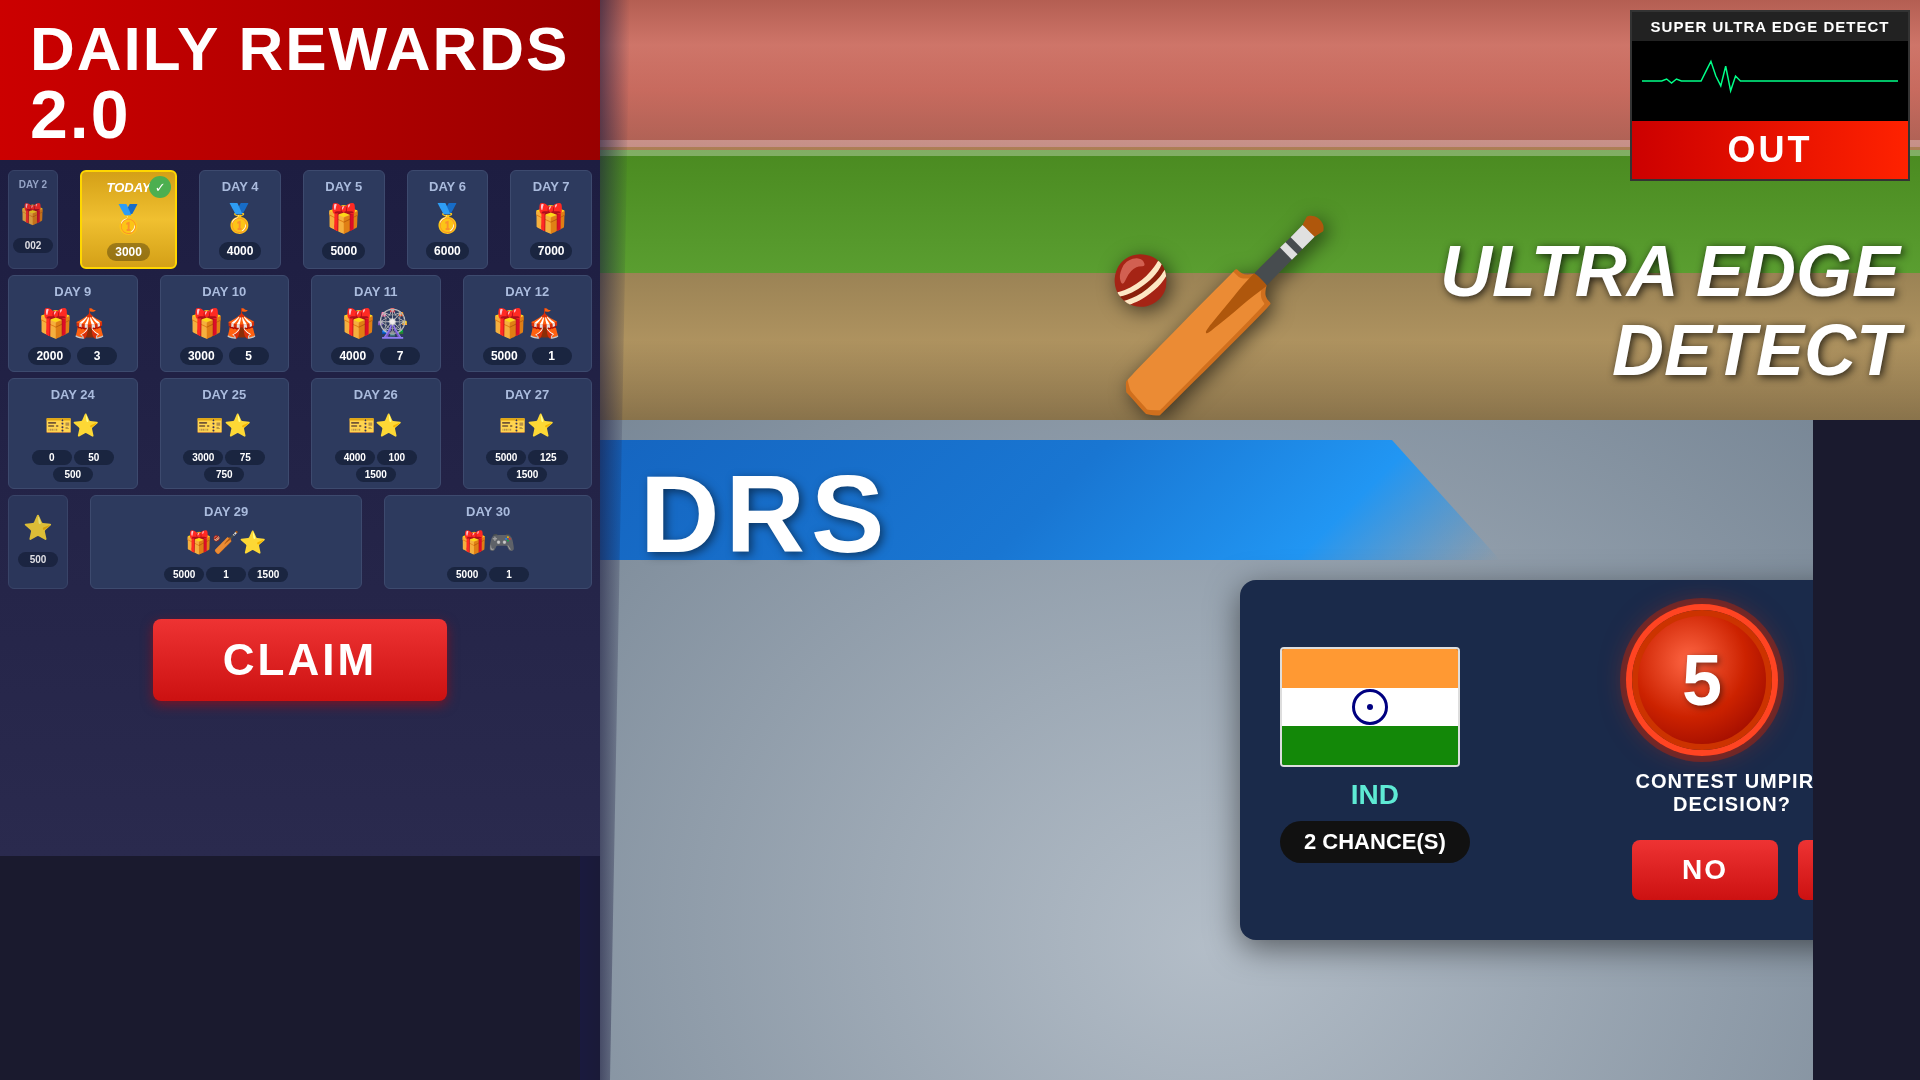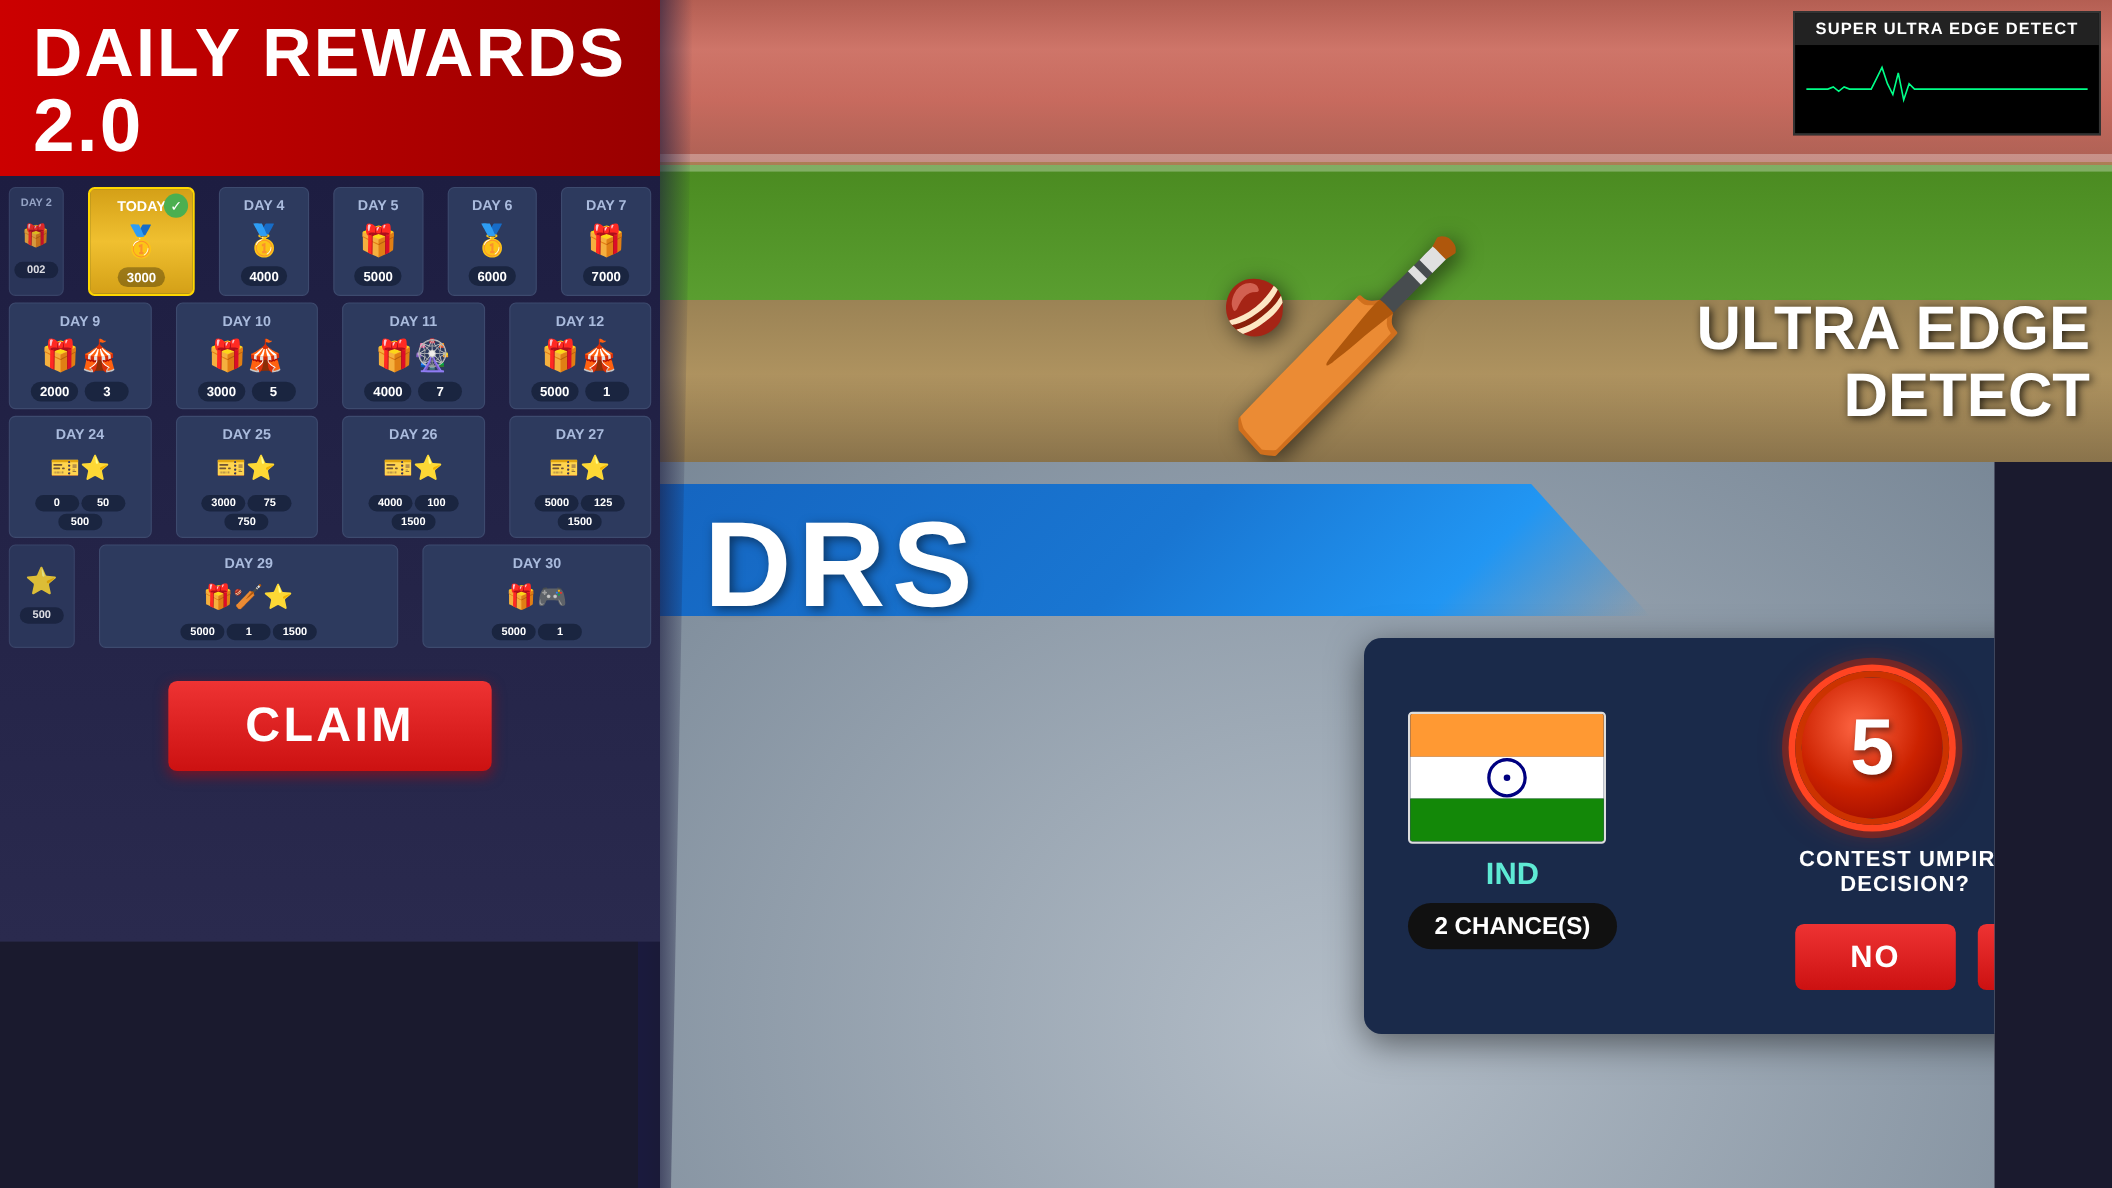--- a/index.html
+++ b/index.html
@@ -79,20 +79,21 @@
     .day-label {
       font-size: 13px;
       font-weight: 700;
       color: #aabbdd;
       text-transform: uppercase;
       margin-bottom: 4px;
     }
 
     .day-card.today .day-label {
       color: #fff;
+      font-style: italic;
     }
 
     .day-icons {
       display: flex;
       justify-content: center;
       align-items: center;
       gap: 4px;
       min-height: 40px;
       font-size: 28px;
     }
@@ -211,26 +212,27 @@
       padding: 8px;
       letter-spacing: 3px;
     }
 
     
     .ultra-edge-detect-text {
       position: absolute;
       bottom: 30px;
       right: 20px;
       color: white;
-      font-size: 56px;
+      font-size: 72px;
       font-weight: 900;
       text-align: right;
       line-height: 1.1;
       text-shadow: 2px 2px 8px rgba(0,0,0,0.8);
       z-index: 15;
+      font-style: italic;
     }
 
     .diagonal-divider {
       position: absolute;
       top: 0;
       left: 580px;
       width: 50px;
       height: 1080px;
       background: linear-gradient(90deg, #1a1a3e, transparent);
       z-index: 8;
@@ -606,20 +608,21 @@
 
   <div style="position:absolute;bottom:0;left:0;right:0;height:80px;background:linear-gradient(180deg,transparent,rgba(0,0,0,0.3));"></div>
 
   <div class="ultra-edge-panel">
     <div class="ultra-edge-title">SUPER ULTRA EDGE DETECT</div>
     <div class="ultra-edge-graph">
       <svg class="waveform-svg" viewBox="0 0 260 60">
         <polyline points="0,30 20,30 25,28 30,32 35,28 40,30 50,30 60,30 65,20 70,10 75,25 80,35 85,15 90,40 95,25 100,30 110,30 120,30 130,30 140,30 160,30 180,30 200,30 220,30 240,30 260,30" fill="none" stroke="#00ff88" stroke-width="1.5"></polyline>
       </svg>
     </div>
+    <div class="out-badge">OUT</div>
   </div>
 
   <div class="ultra-edge-detect-text">
     ULTRA EDGE<br>DETECT
   </div>
 
 </div>
 
 <div class="right-bottom">
   <div class="drs-bg-overlay"></div>

